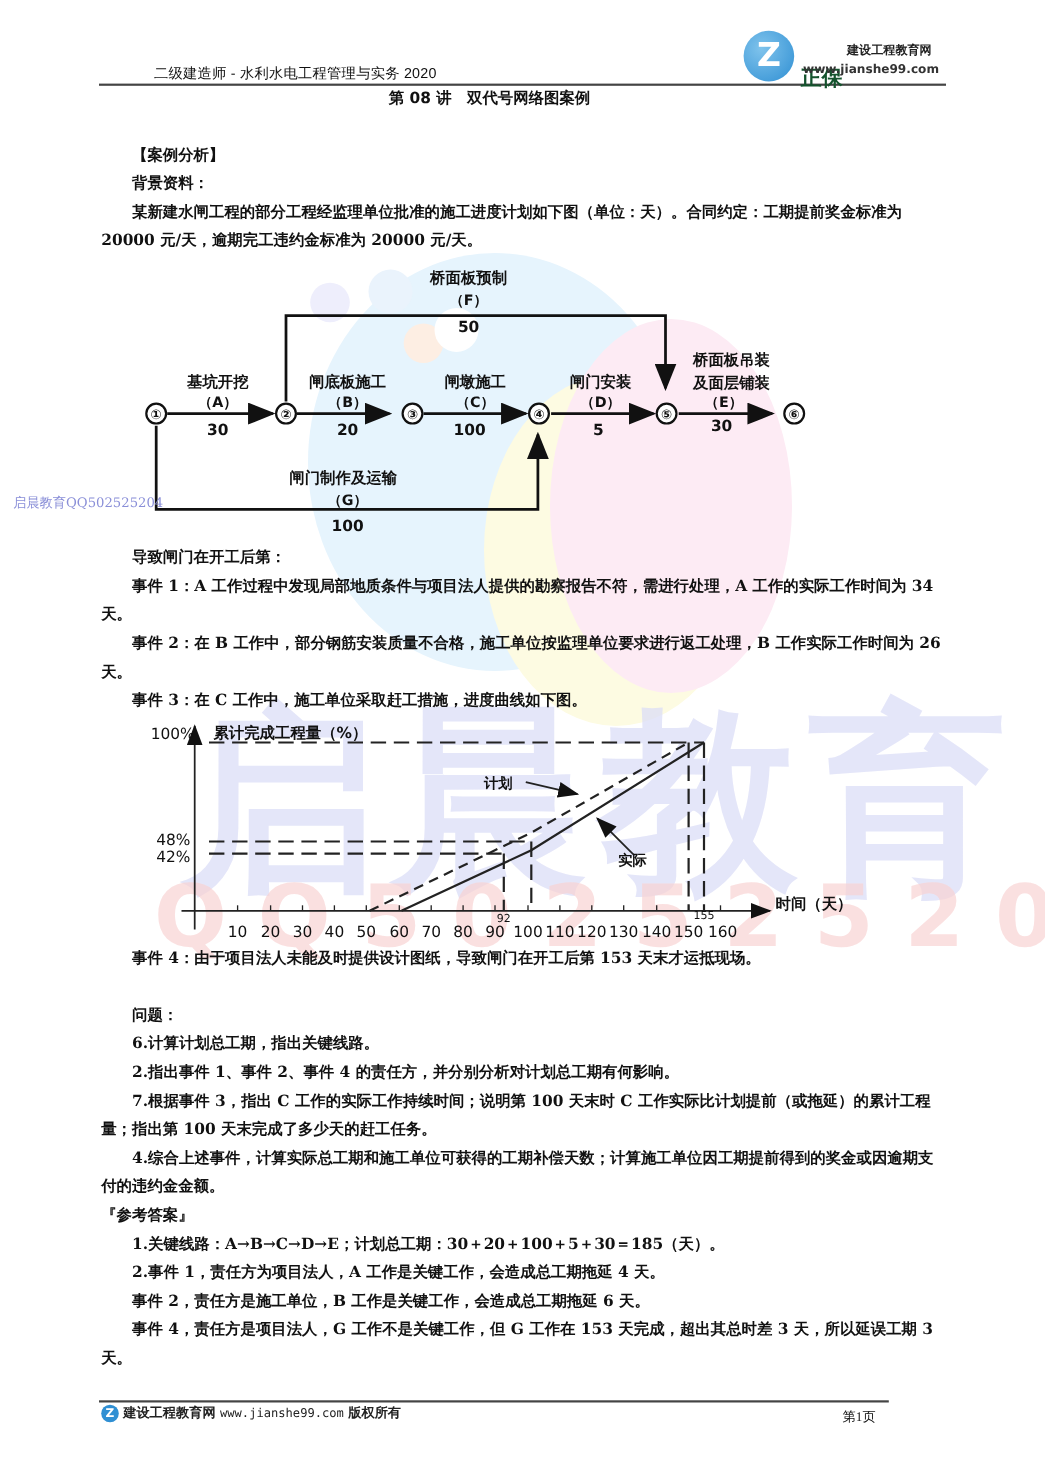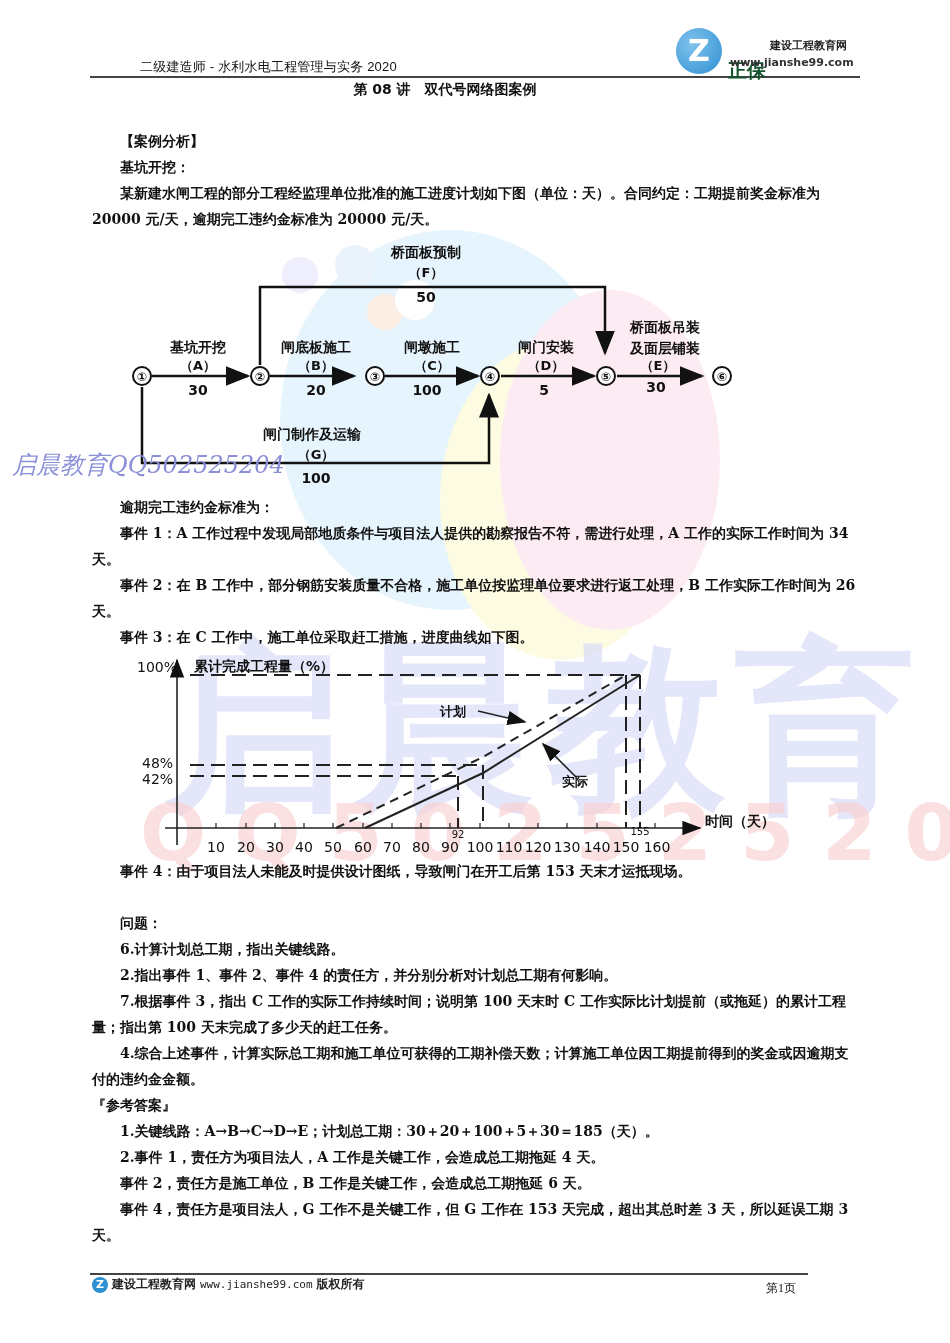--- a/index.html
+++ b/index.html
@@ -9,21 +9,21 @@
   .hdr-rule{left:90px;top:76px;width:770px;height:0;border-top:2px solid #444;}
   .logo{left:676px;top:26px;width:190px;height:50px;}
   .logo-circle{position:absolute;left:0;top:2px;width:46px;height:46px;border-radius:50%;background:radial-gradient(circle at 35% 35%,#7fc3ec,#2f8fd3);}
   .logo-z{position:absolute;left:0;top:2px;width:46px;height:46px;color:#fff;font:bold 30px "DejaVu Sans",sans-serif;text-align:center;line-height:46px;}
   .logo-brand{position:absolute;left:52px;top:4px;color:#14532d;font:bold 19px "DejaVu Sans",sans-serif;margin-top:28px;}
   .logo-sub{position:absolute;left:94px;top:12px;color:#222;font:bold 11px "DejaVu Sans",sans-serif;}
   .logo-url{position:absolute;left:54px;top:30px;color:#333;font:bold 11px "DejaVu Sans",sans-serif;}
   .title{left:0;width:890px;top:81px;text-align:center;font:bold 14px "DejaVu Sans",sans-serif;}
   .para{left:92px;width:770px;font-size:14px;line-height:26px;font-weight:bold;}
   .indent{text-indent:28px;}
-  .wm-qq{left:12px;top:449px;font-size:24px;color:#8a8fd8;font-family:"DejaVu Serif",serif;font-style:italic;}
+  .wm-qq{left:12px;top:449px;font-size:12px;color:#8a8fd8;font-family:"DejaVu Serif",serif;}
   .footer-rule{left:90px;top:1273px;width:718px;border-top:2px solid #444;}
   .footer-left{left:92px;top:1276px;font:bold 12px "DejaVu Sans",sans-serif;color:#222;display:flex;align-items:center;gap:4px;}
   .footer-icon{width:16px;height:16px;border-radius:50%;background:#2f8fd3;color:#fff;font:bold 11px "DejaVu Sans",sans-serif;text-align:center;line-height:16px;}
   .footer-url{font:11px "DejaVu Sans Mono",monospace;}
   .footer-page{left:766px;top:1280px;font-size:12px;font-family:Liberation Serif, serif;}
   svg text{font-family:"DejaVu Sans",sans-serif;}
 </style>
 </head>
 <body>
 
@@ -46,21 +46,21 @@
   <div class="logo-circle"></div>
   <div class="logo-z">Z</div>
   <div class="logo-brand">正保</div>
   <div class="logo-sub">建设工程教育网</div>
   <div class="logo-url">www.jianshe99.com</div>
 </div>
 
 <div class="abs title">第 08 讲　双代号网络图案例</div>
 
 <div class="abs para indent" style="top:128px">【案例分析】</div>
-<div class="abs para indent" style="top:154px">基坑开挖：</div>
+<div class="abs para indent" style="top:154px">背景资料：</div>
 <div class="abs para indent" style="top:180px">某新建水闸工程的部分工程经监理单位批准的施工进度计划如下图（单位：天）。合同约定：工期提前奖金标准为 20000 元/天，逾期完工违约金标准为 20000 元/天。</div>
 
 <svg class="abs" style="left:120px;top:235px" width="640" height="260">
   <defs>
     <marker id="ah" markerWidth="10" markerHeight="8" refX="9" refY="4" orient="auto">
         <path d="M0,0 L10,4 L0,8 z" fill="#111"></path>
       </marker>
   </defs>
   <g stroke="#111" stroke-width="2.5" fill="none">
 
@@ -130,21 +130,21 @@
     <text x="306" y="67">50</text>
 
     <text x="192" y="204">闸门制作及运输</text>
     <text x="196" y="224" font-size="13">（G）</text>
     <text x="196" y="248">100</text>
   </g>
 </svg>
 
 <div class="abs wm-qq">启晨教育QQ502525204</div>
 
-<div class="abs para indent" style="top:494px">逾期完工违约金标准为：</div>
+<div class="abs para indent" style="top:494px">导致闸门在开工后第：</div>
 <div class="abs para indent" style="top:520px">事件 1：A 工作过程中发现局部地质条件与项目法人提供的勘察报告不符，需进行处理，A 工作的实际工作时间为 34 天。</div>
 <div class="abs para indent" style="top:572px">事件 2：在 B 工作中，部分钢筋安装质量不合格，施工单位按监理单位要求进行返工处理，B 工作实际工作时间为 26 天。</div>
 <div class="abs para indent" style="top:624px">事件 3：在 C 工作中，施工单位采取赶工措施，进度曲线如下图。</div>
 
 <svg class="abs" style="left:0;top:0" width="950" height="1343">
   <defs>
     <marker id="ah2" markerWidth="12" markerHeight="9" refX="11" refY="4.5" orient="auto">
         <path d="M0,0 L12,4.5 L0,9 z" fill="#111"></path>
       </marker>
   </defs>

